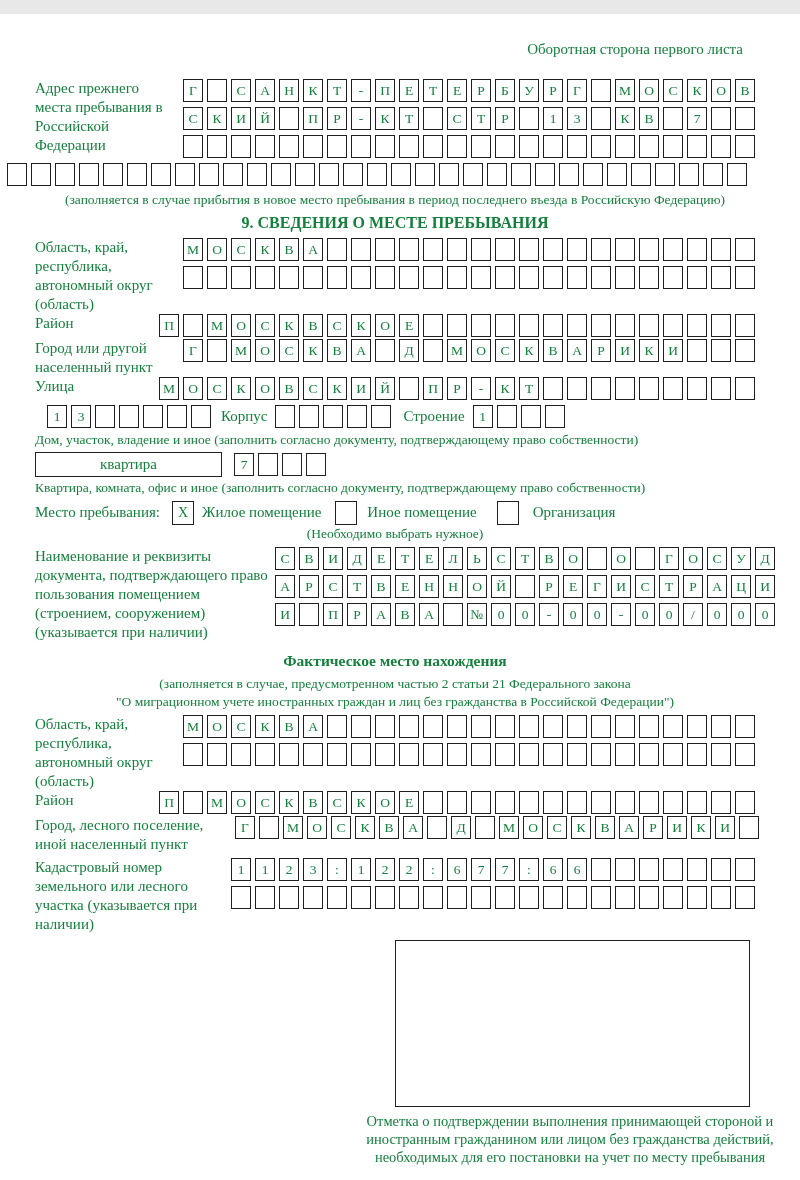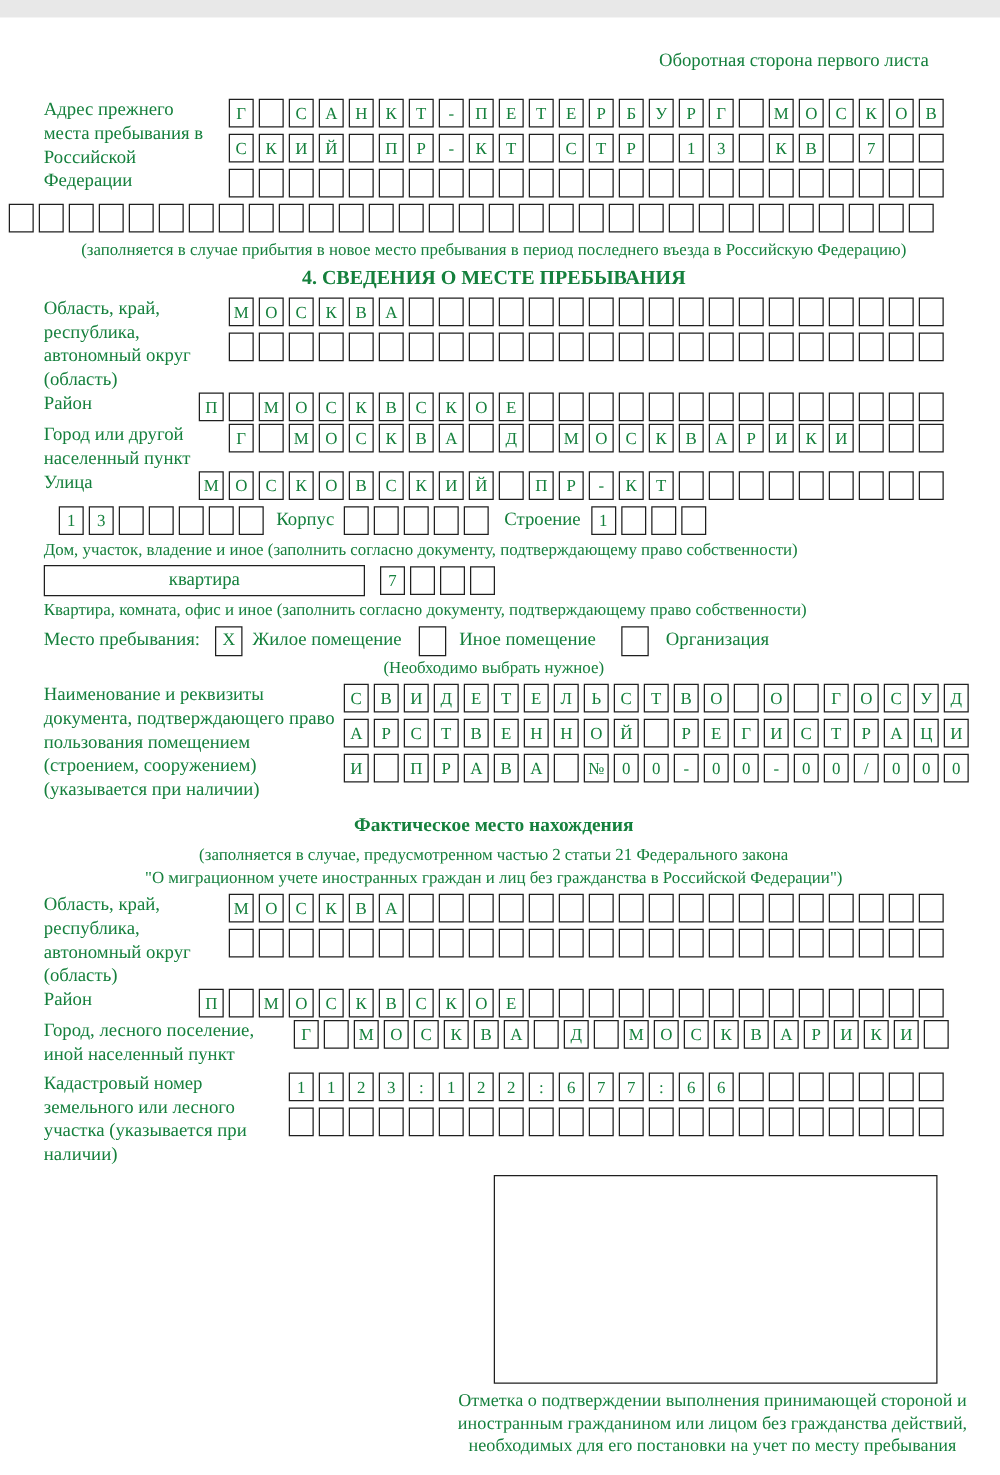--- a/index.html
+++ b/index.html
@@ -163,21 +163,21 @@
       <span class="cell"></span>
       <span class="cell"></span>
       <span class="cell"></span>
       <span class="cell"></span>
       <span class="cell"></span>
       <span class="cell"></span>
       <span class="cell"></span>
     </div>
   <div class="caption center mt5">(заполняется в случае прибытия в новое место пребывания в период последнего въезда в Российскую Федерацию)</div>
 
-  <div class="section-title mt3">4. СВЕДЕНИЯ О МЕСТЕ ПРЕБЫВАНИЯ</div>
+  <div class="section-title mt3">9. СВЕДЕНИЯ О МЕСТЕ ПРЕБЫВАНИЯ</div>
 
   <div class="field mt4">
     <div class="label w122">Область, край, республика, автономный округ (область)</div>
     <div class="cellcol">
       <div class="cells">
           <span class="cell">М</span>
           <span class="cell">О</span>
           <span class="cell">С</span>
           <span class="cell">К</span>
           <span class="cell">В</span>
@@ -344,21 +344,21 @@
     <div class="cells ml8">
         <span class="cell">1</span>
         <span class="cell"></span>
         <span class="cell"></span>
         <span class="cell"></span>
       </div>
   </div>
   <div class="caption mt2">Дом, участок, владение и иное (заполнить согласно документу, подтверждающему право собственности)</div>
 
   <div class="hrow mt3">
-    <div class="namedbox" style="width:257px">
+    <div class="namedbox" style="width:187px">
       <span>квартира</span>
     </div>
     <div class="cells ml12">
         <span class="cell">7</span>
         <span class="cell"></span>
         <span class="cell"></span>
         <span class="cell"></span>
       </div>
   </div>
   <div class="caption mt2">Квартира, комната, офис и иное (заполнить согласно документу, подтверждающему право собственности)</div>

